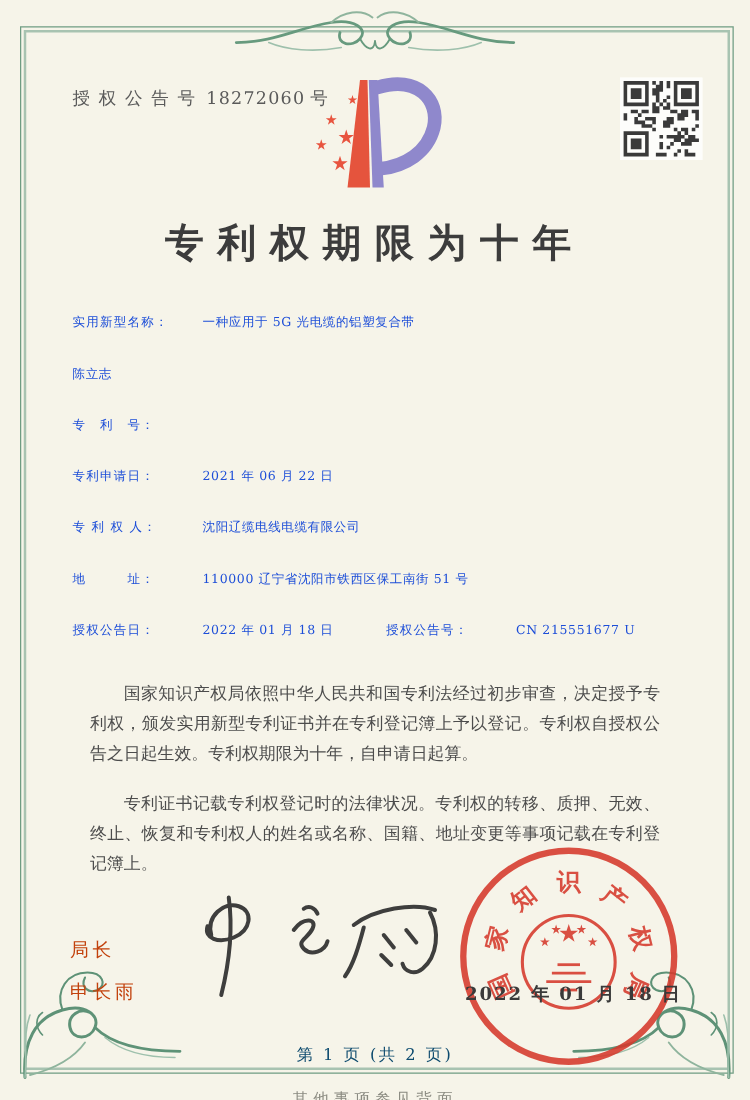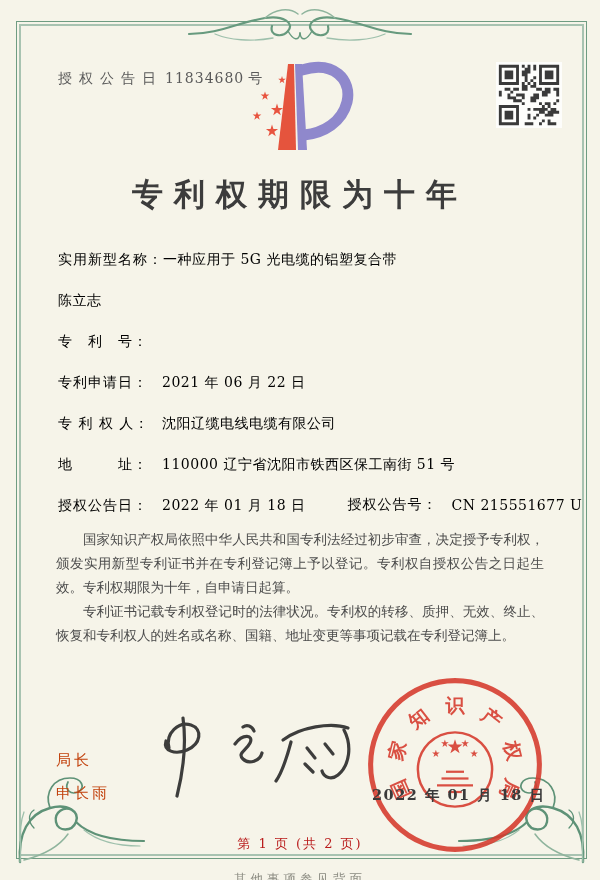--- a/index.html
+++ b/index.html
@@ -12,37 +12,37 @@
   .cert-no{position:absolute;left:58px;top:70px;font-size:14px;color:#5a5a5a;}
   .cert-no .lbl{letter-spacing:7px;}
   .cert-no .num{letter-spacing:1px;margin-left:2px;}
   .cert-no .suf{margin-left:4px;}
   .logo{position:absolute;left:232px;top:58px;width:136px;height:110px;}
   .qr{position:absolute;left:496px;top:62px;width:66px;height:66px;background:#fdfdfb;}
   
   .title{position:absolute;left:0;top:174px;width:100%;text-align:center;
          font-size:31px;font-weight:700;letter-spacing:11px;color:#3c3c3c;}
   
-  .fields{position:absolute;left:58px;top:247px;right:50px;font-size:14px;color:#000000;}
+  .fields{position:absolute;left:58px;top:247px;right:50px;font-size:10px;color:#1d4ed8;}
   .frow{display:flex;margin-bottom:17px;line-height:24px;white-space:nowrap;}
   .flabel{display:inline-block;min-width:104px;letter-spacing:1px;}
   .fvalue{letter-spacing:0.5px;text-align:center;}
-  .grant-pair2{margin-left:42px;font-family:Liberation Mono, monospace;}
+  .grant-pair2{margin-left:42px;}
   
   .paras{position:absolute;left:56px;top:527px;width:488px;font-size:13.5px;line-height:1.78;
          text-align:justify;color:#4c4c4c;}
-  .paras p{margin:0;text-indent:2em;}
+  .paras p{margin:16px;text-indent:2em;}
   
   .director{position:absolute;left:56px;top:744px;font-size:15px;color:#c2410c;letter-spacing:3px;line-height:33px;}
   .signature{position:absolute;left:135px;top:708px;width:230px;height:95px;}
   .seal{position:absolute;left:365px;top:675px;width:180px;height:180px;opacity:.88;}
   .seal-date{position:absolute;left:372px;top:786px;font-size:14.5px;font-weight:700;
              color:#3a3a3a;letter-spacing:1.5px;z-index:5;}
   .page-num{position:absolute;left:0;top:835px;width:100%;text-align:center;
-            font-size:13px;color:#b91c1c;letter-spacing:2px;}
+            font-size:13px;color:#0c4a6e;letter-spacing:2px;}
   .back-note{position:absolute;left:0;top:871px;width:100%;text-align:center;
              font-size:12.5px;color:#8a8a80;letter-spacing:4px;}
   
   .orn-top{position:absolute;left:185px;top:4px;width:230px;height:56px;}
   .orn-bl{position:absolute;left:14px;top:768px;width:132px;height:98px;}
   .orn-br{position:absolute;right:11px;top:768px;width:132px;height:98px;transform:scaleX(-1);}
   svg{display:block;}
 </style>
 </head>
 <body>
@@ -95,21 +95,21 @@
       <path d="M36,40 C30,24 40,10 56,10 C68,10 72,20 64,24 C57,27 50,22 54,14" stroke-width="1.7"></path>
       <path d="M10,92 C26,88 44,80 54,66" stroke-width="1.5" stroke="#8fb49d"></path>
       <path d="M62,54 C74,66 96,73 130,73" stroke-width="2.2"></path>
       <path d="M6,94 C8,74 4,60 10,44" stroke-width="1.3" stroke="#9ec0ac"></path>
       <path d="M20,60 C14,54 14,46 20,42" stroke-width="1.3"></path>
       <path d="M70,62 C82,72 100,78 126,78" stroke-width="1.2" stroke="#9ec0ac"></path>
     </g>
   </svg>
 
   <div class="cert-no">
-    <span class="lbl">授权公告日</span><span class="num">11834680</span><span class="suf">号</span>
+    <span class="lbl">授权公告号</span><span class="num">18272060</span><span class="suf">号</span>
   </div>
 
   <svg class="logo" viewBox="0 0 136 110">
     <polygon points="56,6 62,6 64,92 46,92" fill="#e5543d"></polygon>
     <polygon points="63,6 70,6 75,92 66,92" fill="#8f88cc"></polygon>
     <path d="M70,12 C102,2 120,22 115,44 C110,64 92,75 72,77" fill="none" stroke="#8f88cc" stroke-width="11" stroke-linecap="round"></path>
     <g fill="#e8543f">
       <use href="#star" x="-1.1" y="-1.1" width="2.2" height="2.2" transform="translate(50,22) scale(4)"></use>
       <use href="#star" x="-1.1" y="-1.1" width="2.2" height="2.2" transform="translate(33,38) scale(4.6)"></use>
       <use href="#star" x="-1.1" y="-1.1" width="2.2" height="2.2" transform="translate(45,52) scale(6.4)"></use>

